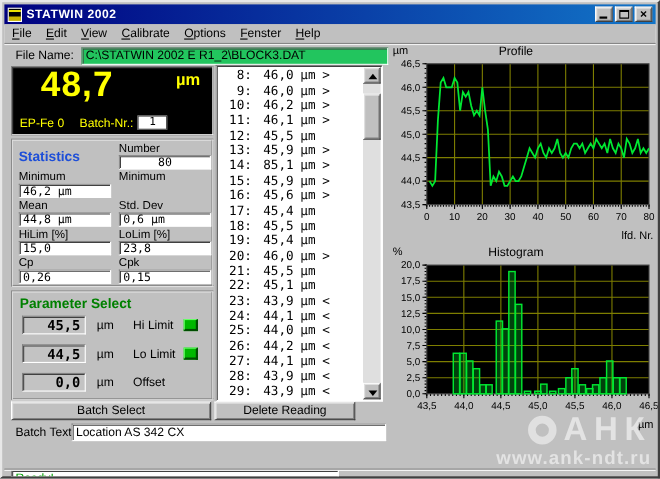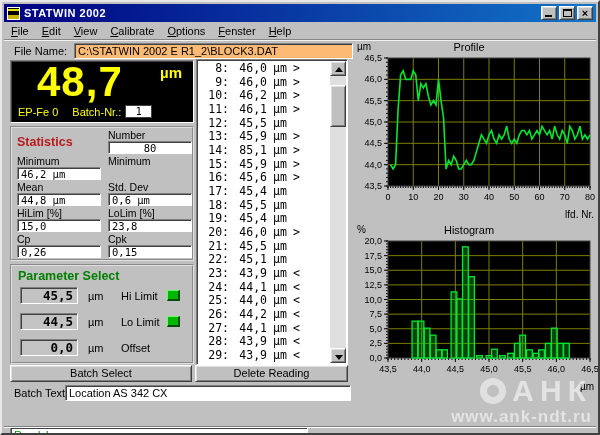--- a/index.html
+++ b/index.html
@@ -22,56 +22,56 @@
   .g-min { position:absolute; left:3px; bottom:2px; width:7px; height:2px; background:#000; }
   .g-max { position:absolute; left:3px; top:2px; width:9px; height:8px; border:1px solid #000; border-top:2px solid #000; }
   .g-close { font-weight:bold; font-size:11px; line-height:13px; }
 
   .menubar { position:absolute; left:2px; top:20px; right:2px; height:18px; display:flex; align-items:center; padding-left:7px;
     font-size:11px; border-bottom:1px solid #868686; box-shadow:0 1px 0 #f2f2f2; background:#c0c0c0; }
   .menu-item { margin-right:13px; cursor:default; }
 
   .filename-row { position:absolute; left:2px; top:40px; right:2px; height:19px; font-size:11px; }
   .filename-row .lbl { position:absolute; left:10px; top:3px; }
-  .filename-field { position:absolute; left:70px; top:1px; width:279px; height:16px; background:#fdba74; font-size:11px;
+  .filename-field { position:absolute; left:70px; top:1px; width:279px; height:16px; background:#22c55e; font-size:11px;
     font-family:"Liberation Sans",sans-serif; padding:0 3px; color:#000; }
 
   
   .display-panel { position:absolute; left:8px; top:58px; width:184px; height:63px; background:#000; }
-  .display-value { position:absolute; left:26px; top:-3px; color:#ffff00; font-size:42px; font-weight:bold; letter-spacing:1px; }
+  .display-value { position:absolute; left:26px; top:-3px; color:#ffff00; font-size:32px; font-weight:bold; letter-spacing:1px; }
   .display-unit { position:absolute; right:11px; top:3px; color:#ffff00; font-size:15px; font-weight:bold; }
   .display-bottom { position:absolute; left:7px; bottom:4px; right:7px; color:#ffff00; font-size:11px; display:flex; align-items:center; }
   .display-bottom .probe { margin-right:14px; }
   .batchnr-input { width:27px; height:13px; margin-left:4px; background:#fff; border:1px solid #404040; font-size:10px; text-align:center;
     font-family:"DejaVu Sans Mono",monospace; }
 
   
   .stats-panel { position:absolute; left:8px; top:124px; width:184px; height:135px; padding:2px 5px; }
   .stats-grid { display:grid; grid-template-columns:84px 84px; column-gap:7px; row-gap:1px; }
   .cell { height:25px; position:relative; }
   .cell .flbl { font-size:10.5px; color:#000; height:11px; line-height:11px; }
   .cell .fval { height:13px; background:#fff; font-size:10.5px; line-height:12px; padding-left:3px;
     font-family:"DejaVu Sans Mono",monospace; }
   .fval.center { text-align:center; padding-left:0; }
-  .stats-title { color:#b91c1c; font-weight:bold; font-size:12.5px; line-height:25px; }
+  .stats-title { color:#1d4ed8; font-weight:bold; font-size:12.5px; line-height:25px; }
 
   
   .param-panel { position:absolute; left:8px; top:262px; width:184px; height:100px; padding:3px 6px; }
   .param-title { color:#008000; font-weight:bold; font-size:12.5px; height:16px; }
   .param-row { position:relative; height:26px; }
   .param-field { position:absolute; left:2px; top:2px; width:58px; height:17px; background:#c3c3c3; text-align:right;
     font-size:12.5px; font-weight:bold; font-family:"DejaVu Sans Mono",monospace; padding:0 4px 0 0; }
   .param-unit { position:absolute; left:70px; top:5px; font-size:11px; }
   .param-lbl { position:absolute; left:103px; top:5px; font-size:11px; }
   .led { position:absolute; right:6px; top:5px; width:13px; height:11px; background:#00b800;
     border-top:1px solid #66ff66; border-left:1px solid #66ff66; border-right:2px solid #004d00; border-bottom:2px solid #004d00; }
 
   .btn { position:absolute; height:17px; font-size:11px; text-align:center; line-height:14px; cursor:pointer; color:#000; }
   .btn-batch { left:8px; top:363px; width:182px; }
-  .btn-delete { left:193px; top:363px; width:153px; }
+  .btn-delete { left:193px; top:363px; width:128px; }
 
   
   .list-panel { position:absolute; left:194px; top:57px; width:152px; height:306px; background:#fff; }
   .list-rows { position:absolute; left:2px; top:2px; bottom:2px; right:17px; overflow:hidden; }
   .lrow { height:13.68px; display:flex; font-family:"DejaVu Sans Mono",monospace; font-size:11.5px; line-height:13.5px; color:#000; }
   .ln { width:30px; text-align:right; }
   .lv { width:38px; text-align:right; }
   .lu { width:26px; text-align:center; }
   .lm { width:10px; }
   .scrollbar { position:absolute; right:1px; top:1px; bottom:1px; width:16px; background:#dfdfdf; }

